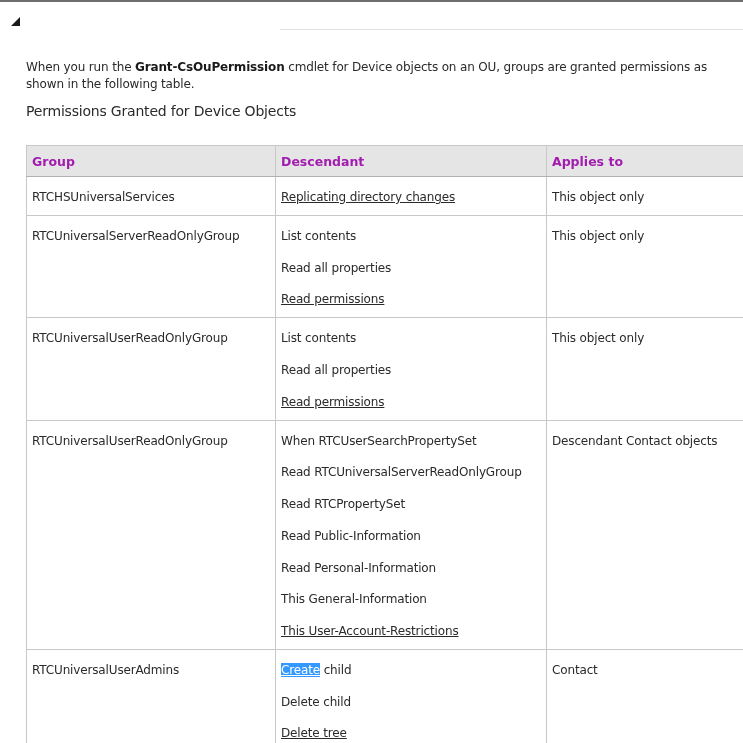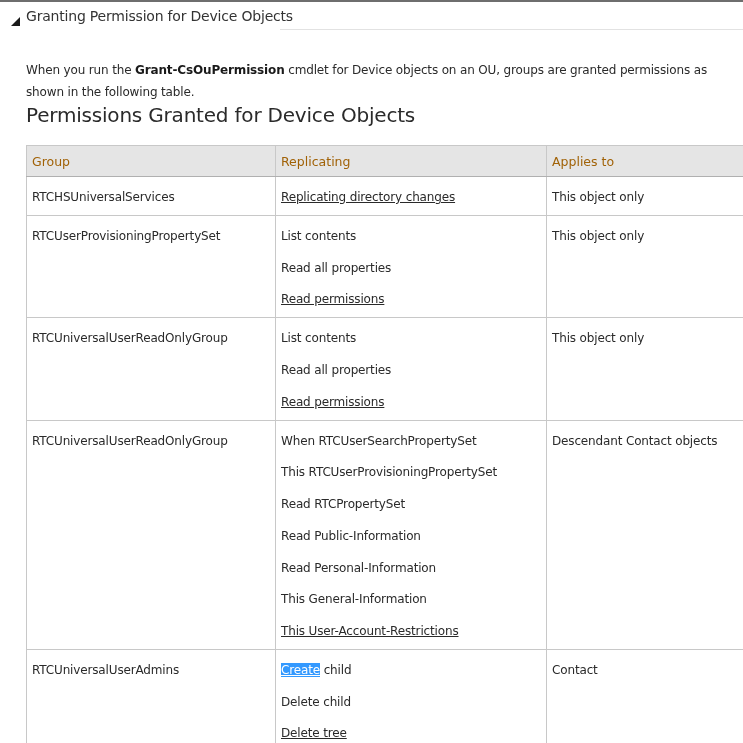--- a/index.html
+++ b/index.html
@@ -43,55 +43,55 @@
       position: absolute;
       left: 280px; top: 25px;
       width: 463px; height: 1px;
       background: #e2e2e2;
     }
     .intro {
       position: absolute;
       left: 26px; top: 47px;
       width: 715px;
       font-size: 12px;
-      line-height: 22px;
+      line-height: 17px;
       color: #2a2a2a;
       letter-spacing: -0.15px;
     }
     .intro b { font-weight: bold; color: #1a1a1a; }
     .table-title {
       position: absolute;
       left: 26px; top: 103px;
-      font-size: 20px;
+      font-size: 14px;
       color: #2a2a2a;
       white-space: nowrap;
       letter-spacing: -0.2px;
     }
     table.perm {
       position: absolute;
       left: 26px; top: 145px;
       width: 760px;
       border-collapse: collapse;
       table-layout: fixed;
       font-size: 12px;
       color: #2a2a2a;
     }
     table.perm col.c1 { width: 249px; }
     table.perm col.c2 { width: 271px; }
     table.perm col.c3 { width: 240px; }
     table.perm th {
       background: #e5e5e5;
-      font-weight: normal;
+      font-weight: bold;
       text-align: left;
       height: 30px;
       padding: 0 5px;
       border: 1px solid #c8c8c8;
       border-bottom: 1px solid #b0b0b0;
       font-size: 12.5px;
-      color: #a16207;
+      color: #a21caf;
     }
     table.perm td {
       vertical-align: top;
       border: 1px solid #c8c8c8;
       padding: 11px 23px 9px 5px;
       line-height: 18px;
       letter-spacing: -0.15px;
     }
     .perm-line {
       display: block;
@@ -106,72 +106,71 @@
       text-decoration: underline;
     }
   </style>
 </head>
 <body>
 
 <div class="top-rule"></div>
 
 <div class="section-header">
   <span class="collapse-icon"></span>
-  <span class="section-title">Granting Permission for Device Objects</span>
   <div class="section-underline"></div>
 </div>
 
 <p class="intro"><span>When you run the </span><b>Grant-CsOuPermission</b><span> cmdlet for Device objects on an OU, groups are granted permissions as shown in the following table.</span></p>
 
 <div class="table-title">Permissions Granted for Device Objects</div>
 
 <table class="perm">
   <colgroup>
       <col class="c1">
       <col class="c2">
       <col class="c3">
     </colgroup>
   <thead>
     <tr>
       <th>Group</th>
-      <th>Replicating</th>
+      <th>Descendant</th>
       <th>Applies to</th>
     </tr>
   </thead>
   <tbody>
     <tr>
       <td>RTCHSUniversalServices</td>
       <td>
         <span class="perm-line">Replicating directory changes</span>
       </td>
       <td>This object only</td>
     </tr>
     <tr>
-      <td>RTCUserProvisioningPropertySet</td>
+      <td>RTCUniversalServerReadOnlyGroup</td>
       <td>
         <span class="perm-line">List contents</span>
         <span class="perm-line">Read all properties</span>
         <span class="perm-line">Read permissions</span>
       </td>
       <td>This object only</td>
     </tr>
     <tr>
       <td>RTCUniversalUserReadOnlyGroup</td>
       <td>
         <span class="perm-line">List contents</span>
         <span class="perm-line">Read all properties</span>
         <span class="perm-line">Read permissions</span>
       </td>
       <td>This object only</td>
     </tr>
     <tr>
       <td>RTCUniversalUserReadOnlyGroup</td>
       <td>
         <span class="perm-line">When RTCUserSearchPropertySet</span>
-        <span class="perm-line">This RTCUserProvisioningPropertySet</span>
+        <span class="perm-line">Read RTCUniversalServerReadOnlyGroup</span>
         <span class="perm-line">Read RTCPropertySet</span>
         <span class="perm-line">Read Public-Information</span>
         <span class="perm-line">Read Personal-Information</span>
         <span class="perm-line">This General-Information</span>
         <span class="perm-line">This User-Account-Restrictions</span>
       </td>
       <td>Descendant Contact objects</td>
     </tr>
     <tr>
       <td>RTCUniversalUserAdmins</td>

